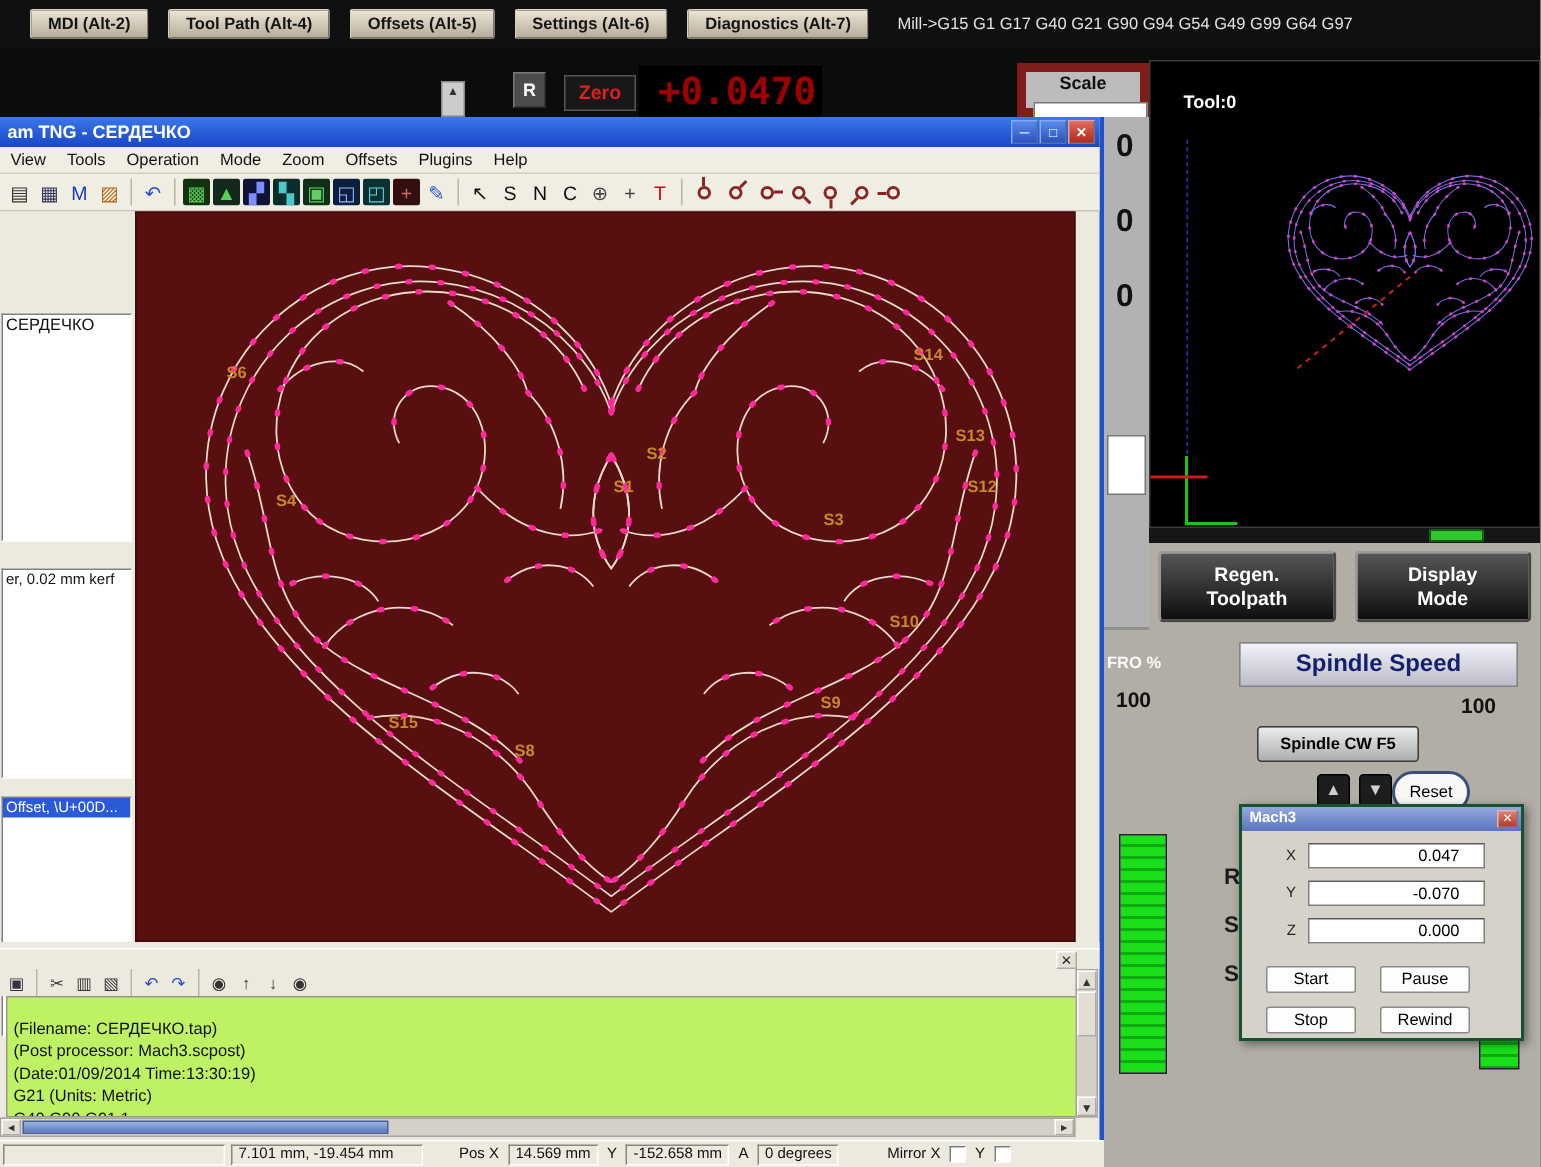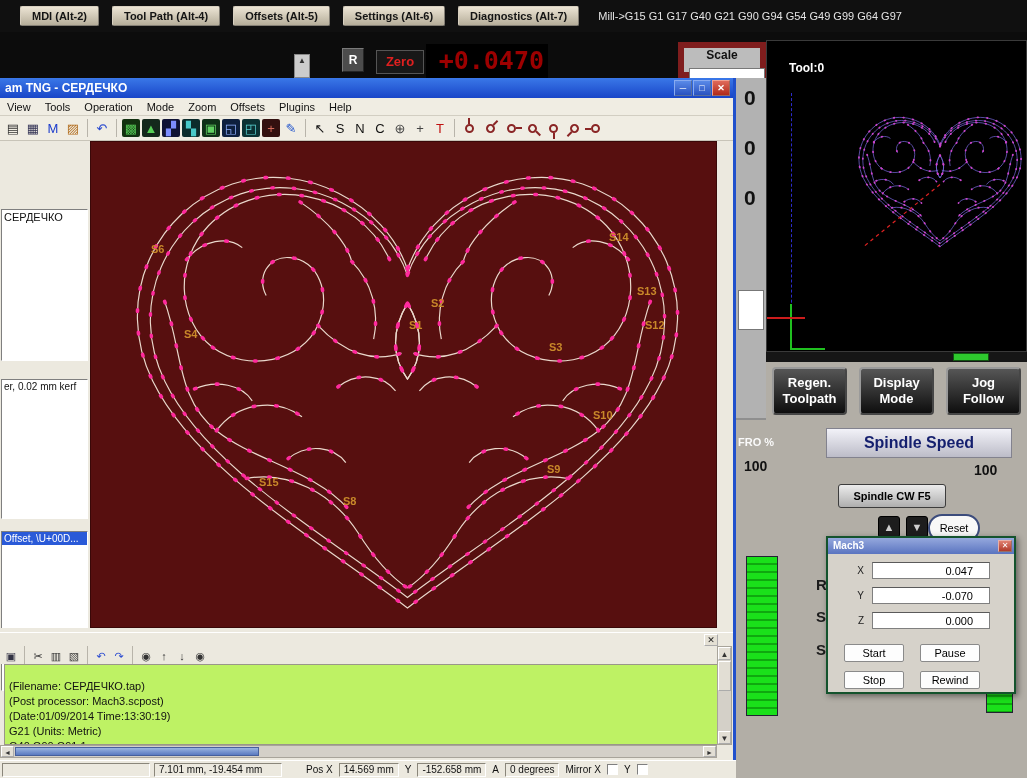--- a/index.html
+++ b/index.html
@@ -186,24 +186,20 @@
 
   <div class="abs tprow" id="tp-buttons">
       <div class="tpbtn">
         <div>Regen.</div>
         <div>Toolpath</div>
       </div>
       <div class="tpbtn">
         <div>Display</div>
         <div>Mode</div>
       </div>
-      <div class="tpbtn">
-        <div>Jog</div>
-        <div>Follow</div>
-      </div>
     </div>
 
   <div class="abs rpanel">
     <span class="frolab">FRO %</span>
     <span class="froval">100</span>
     <span class="srolab">SRO %</span>
     <span class="sroval">100</span>
     <div class="sphead">Spindle Speed</div>
     <div class="cwbtn">Spindle CW F5</div>
     <div class="minibtn" style="left:142px;top:96px;">▲</div>
@@ -367,20 +363,20 @@
       <span class="scell" style="width:148px;"></span>
       <span class="scell" style="width:128px;">7.101 mm, -19.454 mm</span>
       <span id="status-fields" style="display:flex;align-items:center;gap:4px;margin-left:18px;">
           <span class="slab">Pos X</span>
           <span class="scell">14.569 mm</span>
           <span class="slab">Y</span>
           <span class="scell">-152.658 mm</span>
           <span class="slab">A</span>
           <span class="scell">0 degrees</span>
         </span>
-      <span class="slab" style="">Mirror X</span>
+      <span class="slab" style="margin-left:26px;">Mirror X</span>
       <span class="cb"></span>
       <span class="slab">Y</span>
       <span class="cb"></span>
     </div>
   </div>
 
 </div>
 
 </body></html>

